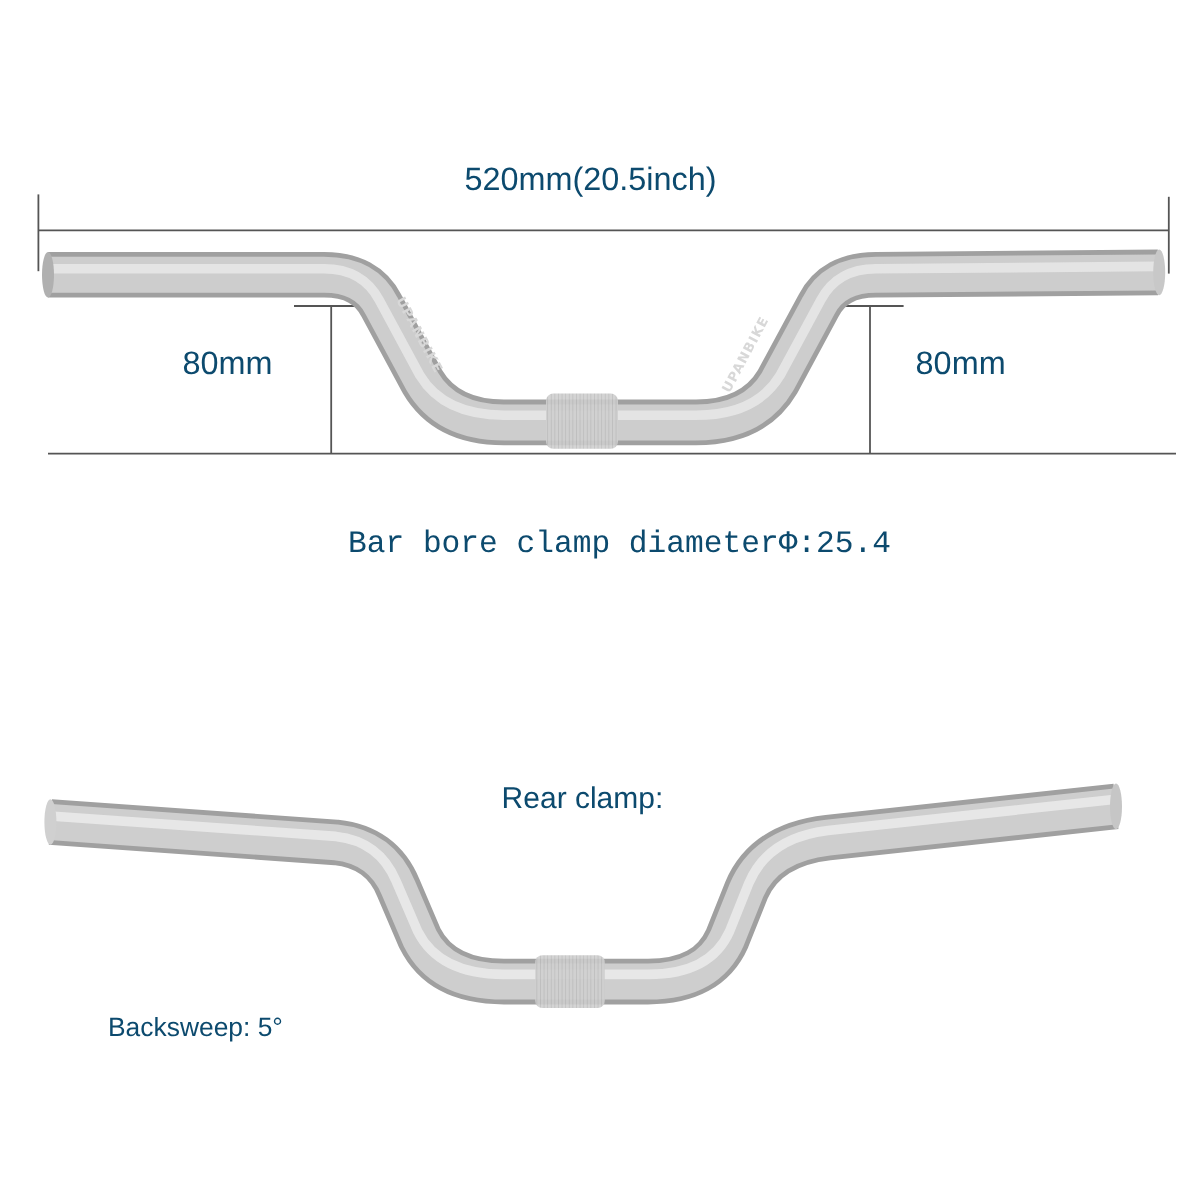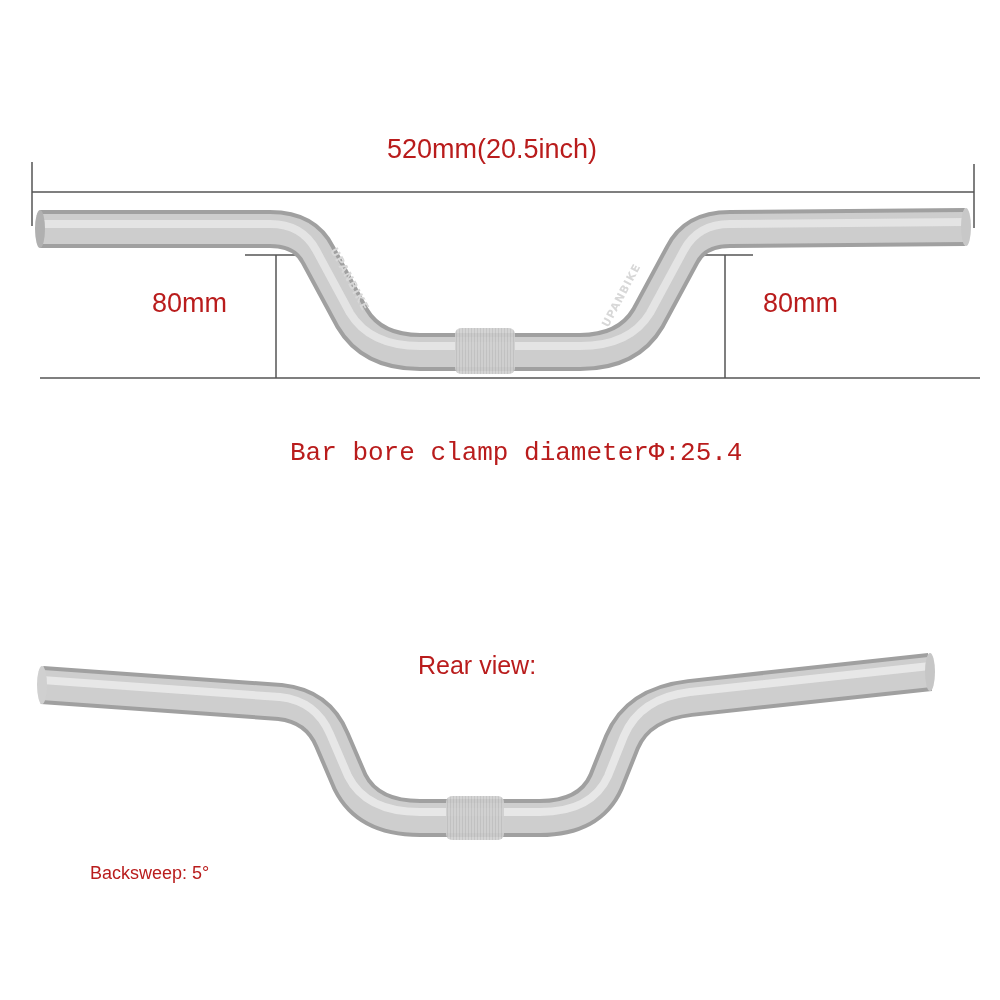--- a/index.html
+++ b/index.html
@@ -1,24 +1,24 @@
 <!DOCTYPE html>
 <html><head>
   <meta charset="utf-8">
   <style>
     html, body { margin: 0; padding: 0; background: #ffffff; }
     body { width: 1000px; height: 1000px; position: relative; overflow: hidden; font-family: "Liberation Sans", "DejaVu Sans", sans-serif; }
     .canvas { position: absolute; left: 0; top: 0; width: 1000px; height: 1000px; }
-    .label { position: absolute; color: #b91c1c; white-space: nowrap; line-height: 1; }
+    .label { position: absolute; color: #0c4a6e; white-space: nowrap; line-height: 1; }
     .dim-width { left: 387px; top: 136px; font-size: 27px; }
     .dim-rise-left { left: 152px; top: 290px; font-size: 27px; }
     .dim-rise-right { left: 763px; top: 290px; font-size: 27px; }
     .clamp { left: 290px; top: 440px; font-size: 26px; font-family: Liberation Mono, monospace; }
     .rear { left: 418px; top: 653px; font-size: 25px; }
-    .sweep { left: 90px; top: 864px; font-size: 18px; }
+    .sweep { left: 90px; top: 845px; font-size: 22px; }
     .brand { font-family: "DejaVu Sans", sans-serif; font-weight: bold; font-size: 11px; fill: #d8d8d8; letter-spacing: 1px; }
   </style>
 </head>
 <body>
 
 <svg class="canvas" viewBox="0 0 1000 1000" xmlns="http://www.w3.org/2000/svg">
   <defs>
     <linearGradient id="barGrad" x1="0" y1="0" x2="0" y2="1">
       <stop offset="0" stop-color="#a8a8a8"></stop>
       <stop offset="0.25" stop-color="#e4e4e4"></stop>
@@ -71,14 +71,14 @@
     <rect x="446" y="796" width="58" height="44" rx="6" fill="url(#knurl)" opacity="0.9"></rect>
     <ellipse cx="42" cy="685" rx="5" ry="19" fill="#d0d0d0"></ellipse>
     <ellipse cx="930" cy="672" rx="5" ry="19" fill="#c6c6c6"></ellipse>
   </g>
 </svg>
 
 <div class="label dim-width">520mm(20.5inch)</div>
 <div class="label dim-rise-left">80mm</div>
 <div class="label dim-rise-right">80mm</div>
 <div class="label clamp">Bar bore clamp diameterΦ:25.4</div>
-<div class="label rear">Rear view:</div>
+<div class="label rear">Rear clamp:</div>
 <div class="label sweep">Backsweep: 5°</div>
 
 </body></html>

